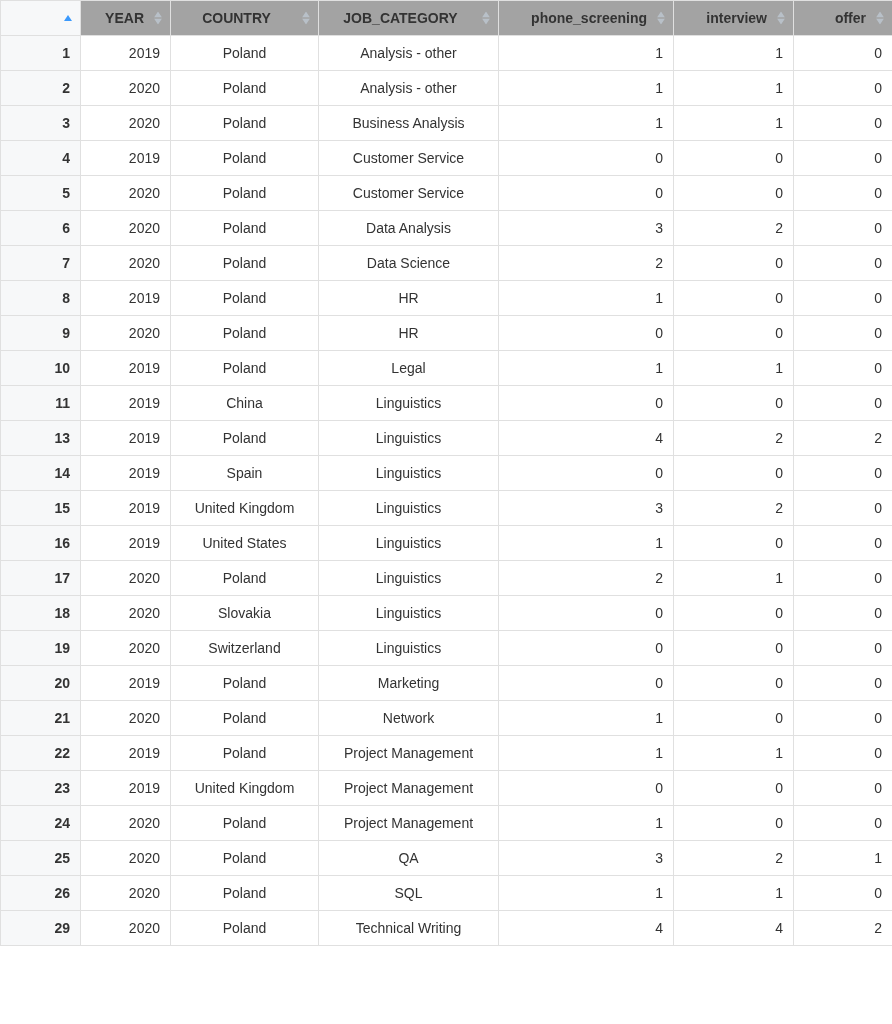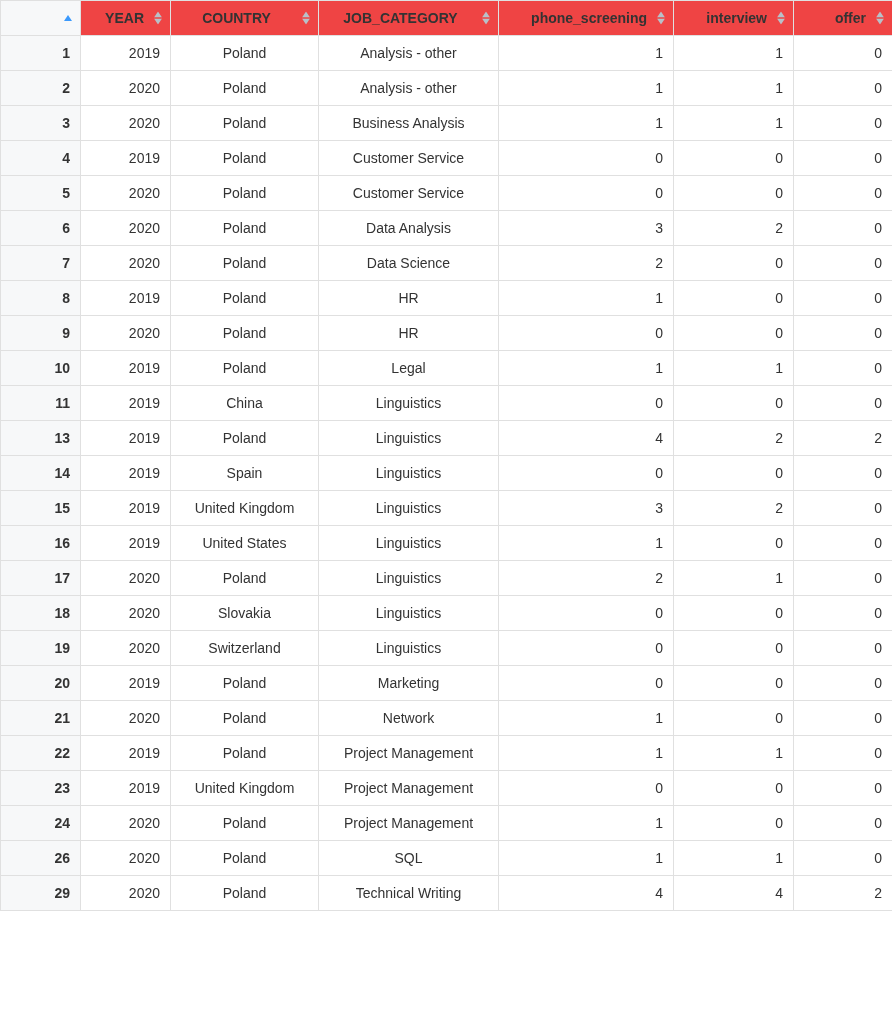--- a/index.html
+++ b/index.html
@@ -16,21 +16,21 @@
     border-collapse: collapse;
     table-layout: fixed;
   }
   th, td {
     border: 1px solid #e0e0e0;
     padding: 8px 10px;
     height: 35px;
     vertical-align: middle;
   }
   thead th {
-    background: #ef4444;
+    background: #a3a3a3;
     font-weight: 600;
     text-align: left;
     position: relative;
     white-space: nowrap;
   }
   thead th.idx {
     background: #f7f8f9;
     text-align: right;
   }
   tbody td.idx {
@@ -355,20 +355,29 @@
       <tr>
         <td class="idx">24</td>
         <td class="num">2020</td>
         <td class="txt">Poland</td>
         <td class="txt">Project Management</td>
         <td class="num">1</td>
         <td class="num">0</td>
         <td class="num">0</td>
       </tr>
       <tr>
+        <td class="idx">25</td>
+        <td class="num">2020</td>
+        <td class="txt">Poland</td>
+        <td class="txt">QA</td>
+        <td class="num">3</td>
+        <td class="num">2</td>
+        <td class="num">1</td>
+      </tr>
+      <tr>
         <td class="idx">26</td>
         <td class="num">2020</td>
         <td class="txt">Poland</td>
         <td class="txt">SQL</td>
         <td class="num">1</td>
         <td class="num">1</td>
         <td class="num">0</td>
       </tr>
       <tr>
         <td class="idx">29</td>

